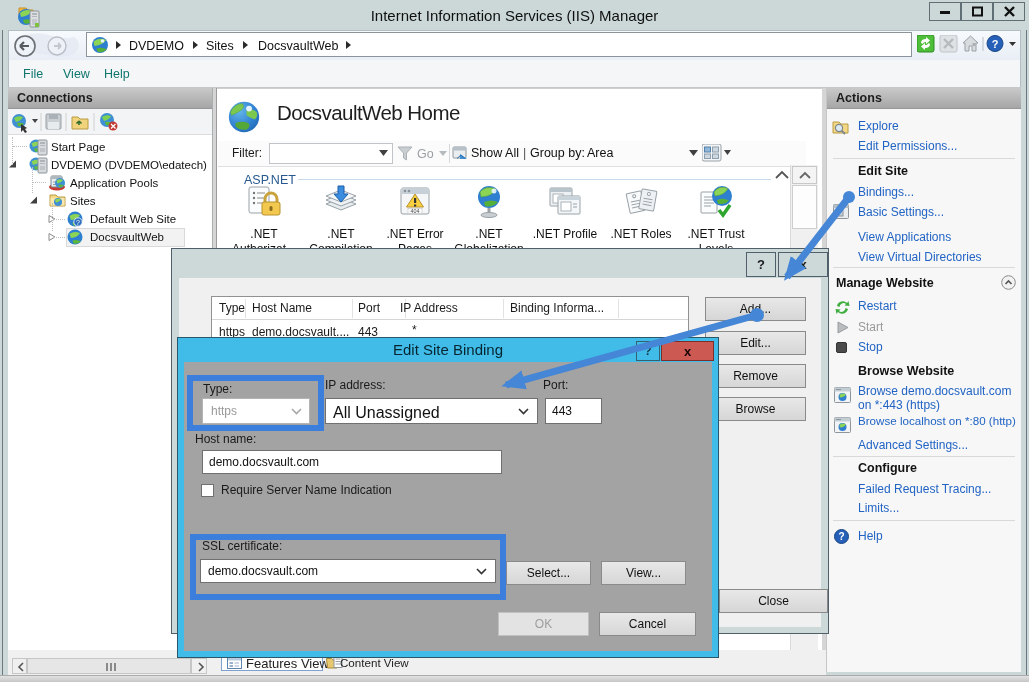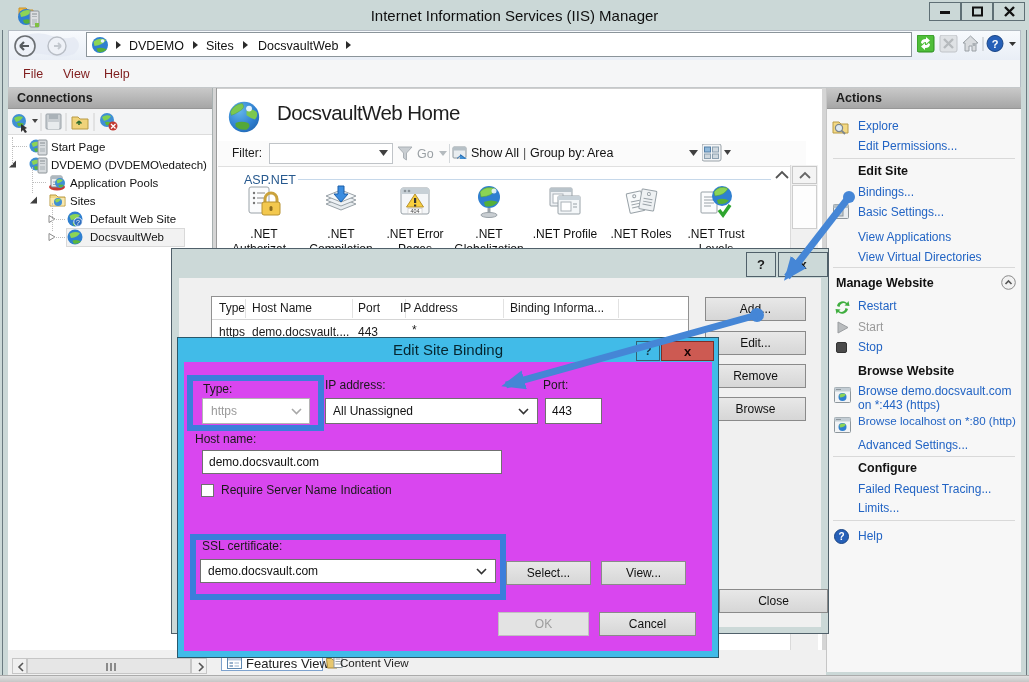--- a/index.html
+++ b/index.html
@@ -6,21 +6,21 @@
 html,body { width:1029px; height:682px; overflow:hidden; }
 body { font-family:"Liberation Sans", sans-serif; background:#cbd8d7; position:relative; font-size:12px; color:#1a1a1a; }
 .abs { position:absolute; }
 
 #titlebar { left:0; top:0; width:1029px; height:30px; background:#cbd8d7; }
 #title-text { left:0; top:7px; width:1029px; text-align:center; font-size:15px; color:#101010; }
 .winbtn { top:2px; width:32px; height:19px; border:1px solid #5f6f75; text-align:center; font-size:12px; font-weight:bold; line-height:17px; color:#111; }
 #toolbar { left:8px; top:30px; width:1013px; height:30px; background:linear-gradient(#f7fafd,#e9eef6); border:1px solid #b4bcc4; border-bottom:0; }
 #crumbbox { left:86px; top:32px; width:826px; height:25px; background:#fff; border:1px solid #8b949a; }
 #menubar { left:8px; top:60px; width:1013px; height:28px; background:#f5f6f7; border-left:1px solid #b4bcc4; border-right:1px solid #b4bcc4; }
-.menuitem { top:7px; font-size:12.5px; color:#7f1d1d; }
+.menuitem { top:7px; font-size:12.5px; color:#0f766e; }
 #statusbar { left:0px; top:675px; width:1029px; height:7px; background:linear-gradient(#e2e2e2,#c6c6c6); border-top:1px solid #ababab; }
 #bottomstrip { left:8px; top:650px; width:818px; height:25px; background:#f0f0f0; }
 
 .panelhdr { background:linear-gradient(#c9c9c9,#a6a6a6); border-bottom:1px solid #979797; font-weight:bold; font-size:12.5px; color:#1c1c1c; }
 #connpanel { left:8px; top:88px; width:205px; height:568px; background:#fff; border-right:1px solid #a8b0b0; }
 #conntools { left:0; top:21px; width:204px; height:26px; background:#f3f4f5; border-bottom:1px solid #dcdcdc; }
 #contentpanel { left:217px; top:88px; width:605px; height:568px; background:#fff; border-top:1px solid #cfcfcf; }
 #actionspanel { left:826px; top:88px; width:195px; height:584px; background:#f7f7f7; border-left:1px solid #c6c6c6; }
 .alink { color:#2264c4; font-size:12px; white-space:nowrap; }
 .abold { color:#111; font-size:12.5px; font-weight:bold; white-space:nowrap; }
@@ -29,21 +29,21 @@
 .trow { font-size:11.5px; color:#111; height:18px; line-height:18px; white-space:nowrap; }
 
 #filterbar { left:1px; top:52px; width:588px; height:26px; background:#fbfbfb; border-bottom:1px solid #e0e0e0; }
 
 .feat { text-align:center; font-size:12px; color:#111; line-height:14.5px; } .feat svg { display:block; margin:0 auto; } .feat div { margin-top:7px; }
 
 #sbdlg { left:171px; top:248px; width:658px; height:386px; background:#ccd9d8; border:1px solid #50606a; }
 #sbcontent { left:7px; top:29px; width:642px; height:349px; background:#f0f0f0; }
 .dlgbtn { background:linear-gradient(#e8e8e8,#d6d6d6); border:1px solid #8a8a8a; text-align:center; font-size:12px; color:#111; }
 #esbdlg { left:177px; top:337px; width:542px; height:321px; background:#41bbe8; border:1px solid #29586b; }
-#esbcontent { left:6px; top:24px; width:528px; height:289px; background:#d946ef; }
+#esbcontent { left:6px; top:24px; width:528px; height:289px; background:#a3a3a3; }
 .fld { background:#fff; border:1px solid #707070; font-size:12px; color:#111; }
 .lbl { font-size:12px; color:#1a1a1a; }
 .bluebox { border:6px solid #3c7edb; }
 
 .tabtxt { font-size:12px; color:#222; }
 </style>
 </head>
 <body>
 
 <div class="abs" style="left:2px;top:0;width:1px;height:682px;background:#6a7a80;"></div>
@@ -546,21 +546,21 @@
     <div class="abs lbl" style="left:19px;top:20px;">Type:</div>
     <div class="abs" style="left:18px;top:36px;width:108px;height:26px;background:#fff;border:1px solid #b4b4b4;">
       <span style="position:absolute;left:8px;top:5px;color:#9a9a9a;font-size:12px;">https</span>
       <svg style="position:absolute;right:7px;top:9px;" width="11" height="7" viewBox="0 0 11 7">
           <path d="M1 1 l4.5 4.5 4.5 -4.5" stroke="#a8a8a8" stroke-width="1.6" fill="none"></path>
         </svg>
     </div>
     <div class="abs bluebox" style="left:3px;top:13px;width:137px;height:56px;"></div>
     <div class="abs lbl" style="left:141px;top:16px;">IP address:</div>
     <div class="abs" style="left:141px;top:36px;width:213px;height:26px;background:#fff;border:1px solid #707070;">
-      <span style="position:absolute;left:7px;top:5px;color:#111;font-size:12px;">All Unassigned</span>
+      <span style="position:absolute;left:7px;top:5px;color:#111;font-size:16px;">All Unassigned</span>
       <svg style="position:absolute;right:8px;top:9px;" width="11" height="7" viewBox="0 0 11 7">
           <path d="M1 1 l4.5 4.5 4.5 -4.5" stroke="#333" stroke-width="1.6" fill="none"></path>
         </svg>
     </div>
     <div class="abs lbl" style="left:359px;top:16px;">Port:</div>
     <div class="abs fld" style="left:361px;top:36px;width:57px;height:26px;">
         <span style="position:absolute;left:6px;top:5px;">443</span>
       </div>
     <div class="abs lbl" style="left:11px;top:70px;">Host name:</div>
     <div class="abs fld" style="left:18px;top:88px;width:300px;height:24px;">

